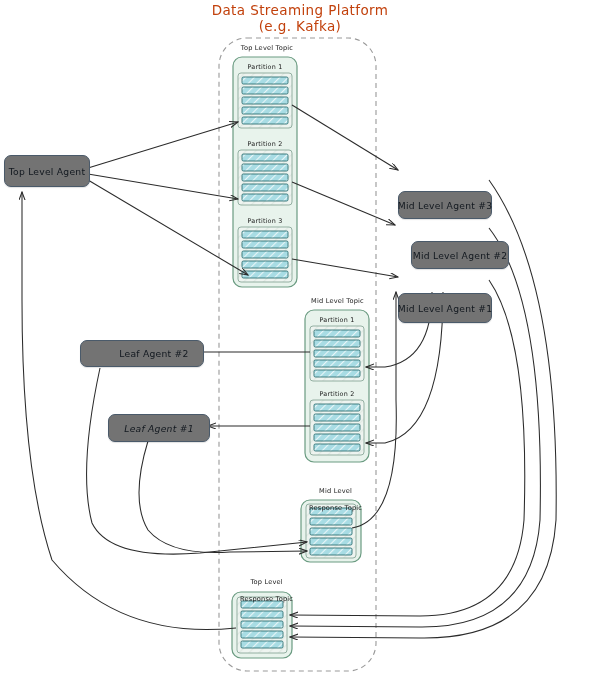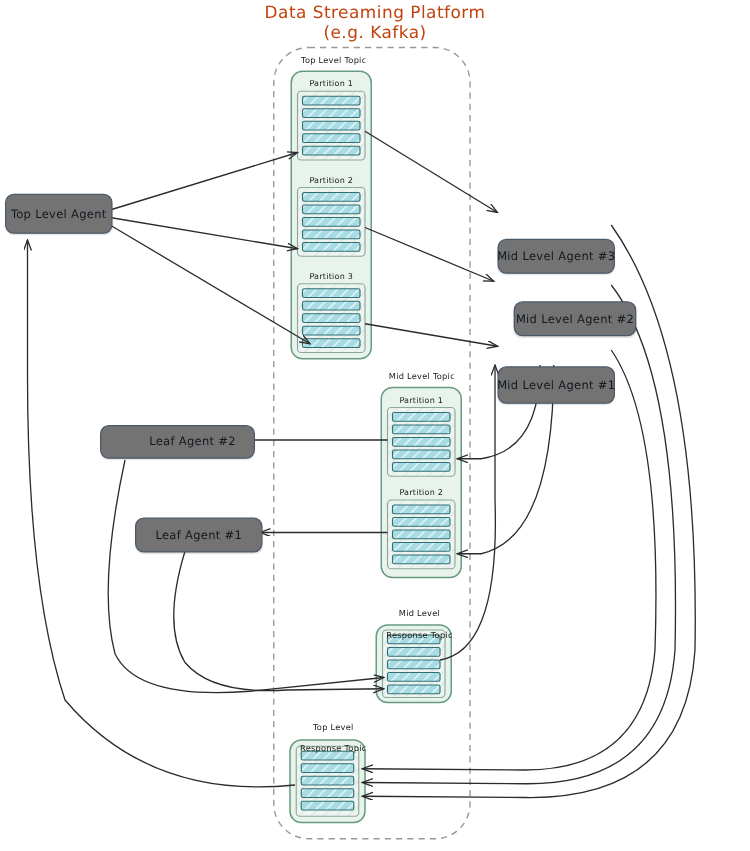--- a/index.html
+++ b/index.html
@@ -150,15 +150,15 @@
   <div class="topiclabel" style="left:212px;top:569px;width:100px;">
     <span>Top Level</span><br>
     <span>Response Topic</span>
   </div>
 
   <div class="nodebox" style="left:4px;top:155px;width:84px;height:30px;">Top Level Agent</div>
   <div class="nodebox" style="left:398px;top:155px;width:92px;height:26px;margin-top:36px;">Mid Level Agent #3</div>
   <div class="nodebox" style="left:411px;top:209px;width:96px;height:26px;margin-top:32px;">Mid Level Agent #2</div>
   <div class="nodebox" style="left:398px;top:264px;width:92px;height:28px;margin-top:29px;">Mid Level Agent #1</div>
   <div class="nodebox" style="left:80px;top:340px;width:98px;height:25px;padding-left:24px;">Leaf Agent #2</div>
-  <div class="nodebox" style="left:108px;top:414px;width:100px;height:26px;">Leaf Agent #1</div>
+  <div class="nodebox" style="left:108px;top:414px;width:100px;height:26px;font-style:italic;">Leaf Agent #1</div>
 
 </div>
 
 </body></html>

